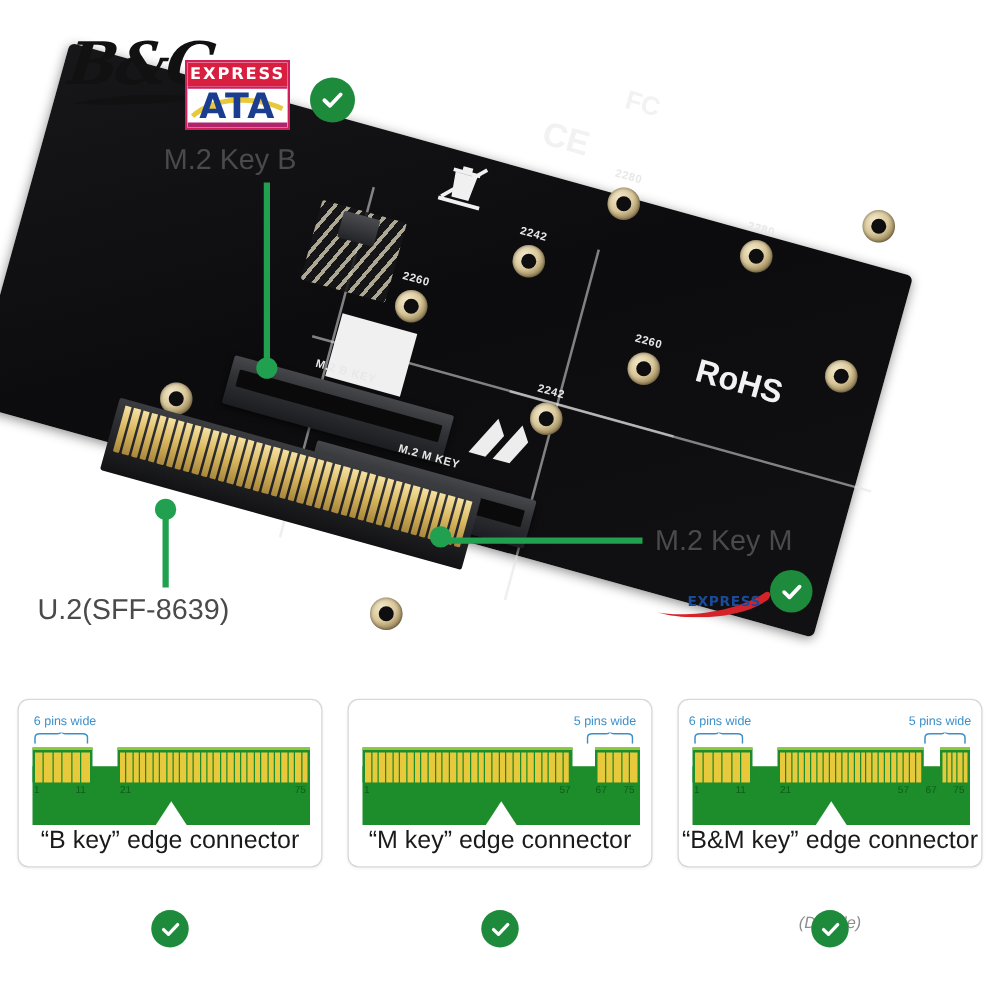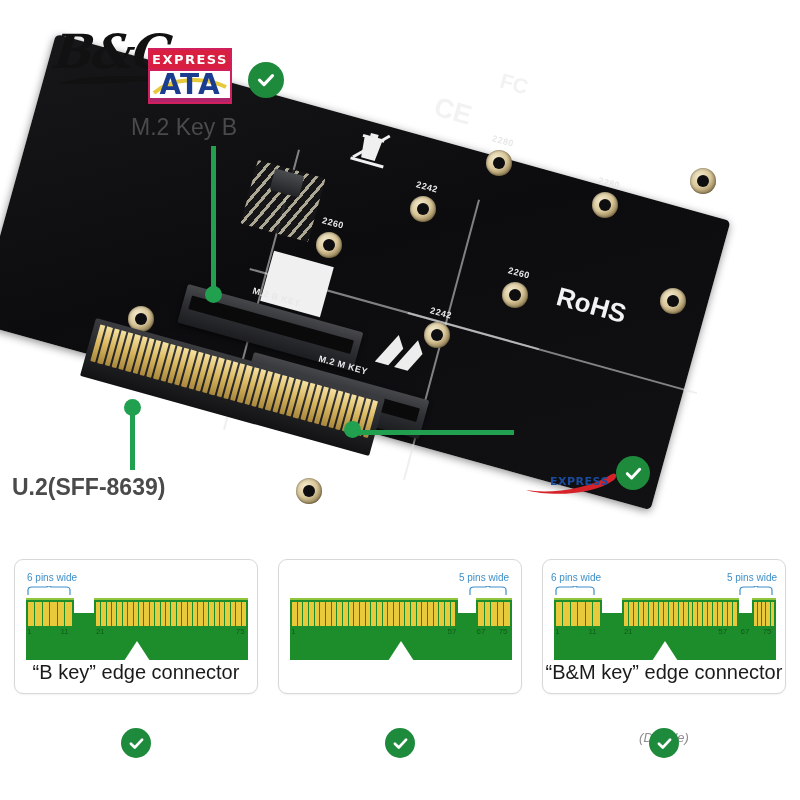--- a/index.html
+++ b/index.html
@@ -66,21 +66,21 @@
 
   
   .callout-label{
     position:absolute;
     font-size:23px;color:#4a4a4a;
     font-family:"Liberation Sans",sans-serif;
     white-space:nowrap;
   }
   #label-keyb{left:131px;top:114px;}
   #label-keym{left:524px;top:419px;}
-  #label-u2{left:12px;top:474px;font-weight:bold;}
+  #label-u2{left:30px;top:474px;}
 
   
   .leader-dot{position:absolute;width:17px;height:17px;border-radius:50%;background:#21a04f;}
   .leader-line{position:absolute;background:#21a04f;}
 
   #leader-keyb-line{left:211px;top:146px;width:5px;height:148px;}
   #leader-keyb-dot{left:205px;top:286px;}
 
   #leader-u2-line{left:130px;top:408px;width:5px;height:62px;}
   #leader-u2-dot{left:124px;top:399px;}
@@ -374,20 +374,21 @@
   </div>
 
   <div class="callout-label" id="label-keyb">M.2 Key B</div>
   <div class="leader-line" id="leader-keyb-line"></div>
   <div class="leader-dot" id="leader-keyb-dot"></div>
 
   <div class="callout-label" id="label-u2">U.2(SFF-8639)</div>
   <div class="leader-line" id="leader-u2-line"></div>
   <div class="leader-dot" id="leader-u2-dot"></div>
 
+  <div class="callout-label" id="label-keym">M.2 Key M</div>
   <div class="leader-line" id="leader-keym-line"></div>
   <div class="leader-dot" id="leader-keym-dot"></div>
 
   <div id="nvme-logo">
     <svg class="nvm-swoosh" viewBox="0 0 96 30">
       <path d="M2 26 C24 30, 64 26, 88 10 C92 8, 94 12, 90 16 C70 31, 26 33, 2 26 Z" fill="#d6232a"></path>
     </svg>
     <div class="express-word">EXPRESS</div>
   </div>
 
@@ -505,20 +506,21 @@
           <div class="pad"></div>
           <div class="pad"></div>
         <div class="pad"></div>
           <div class="pad"></div>
       </div>
       <div class="pin-num" style="left:0.5%;">1</div>
       <div class="pin-num" style="left:71%;">57</div>
       <div class="pin-num" style="left:84%;">67</div>
       <div class="pin-num" style="left:94%;">75</div>
     </div>
+    <div class="conn-title">“M key”  edge connector</div>
   </div>
   <div class="card-check check-circle" id="cardcheck-1">
     <svg width="19" height="19" viewBox="0 0 22 22">
       <path d="M4.5 11.2 L9 15.6 L17.5 6.6" stroke="#fff" stroke-width="3.1" fill="none" stroke-linecap="round" stroke-linejoin="round"></path>
     </svg>
   </div>
 
   <div class="conn-card" id="card-2">
     <div class="pins-wide-label" style="left:8px;">6 pins wide</div>
     <svg class="brace" style="left:12px;width:40px;" viewBox="0 0 40 9" preserveAspectRatio="none">

